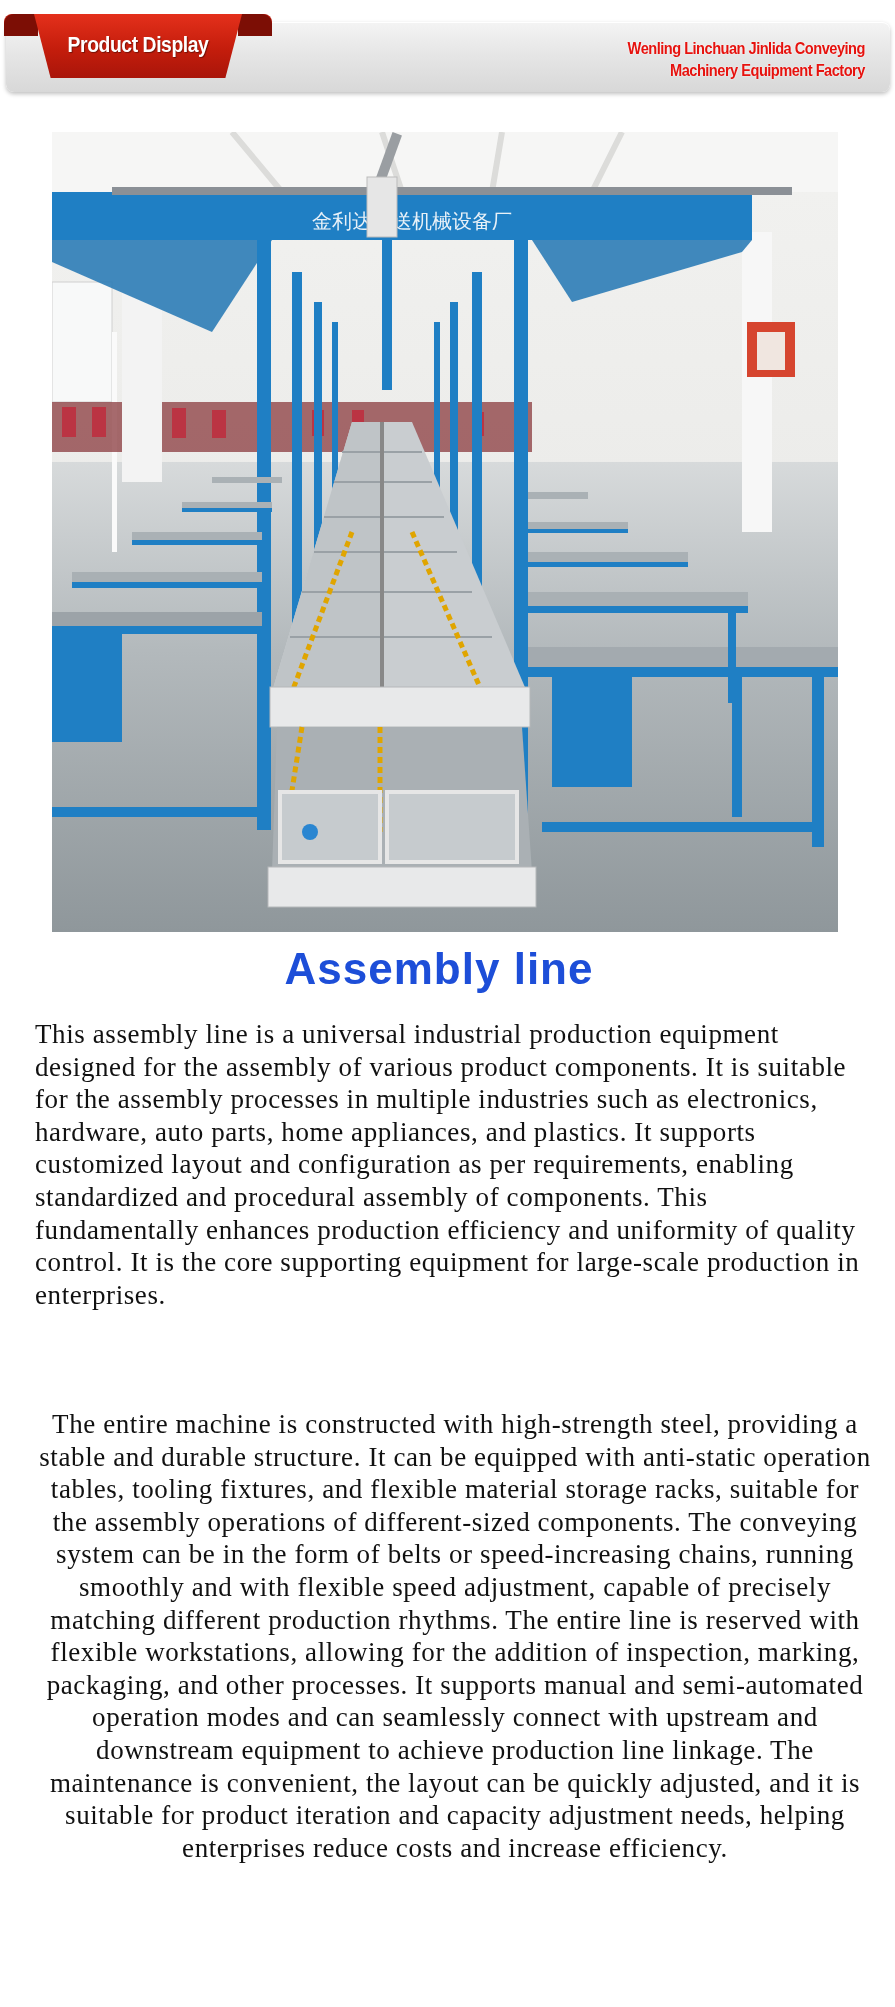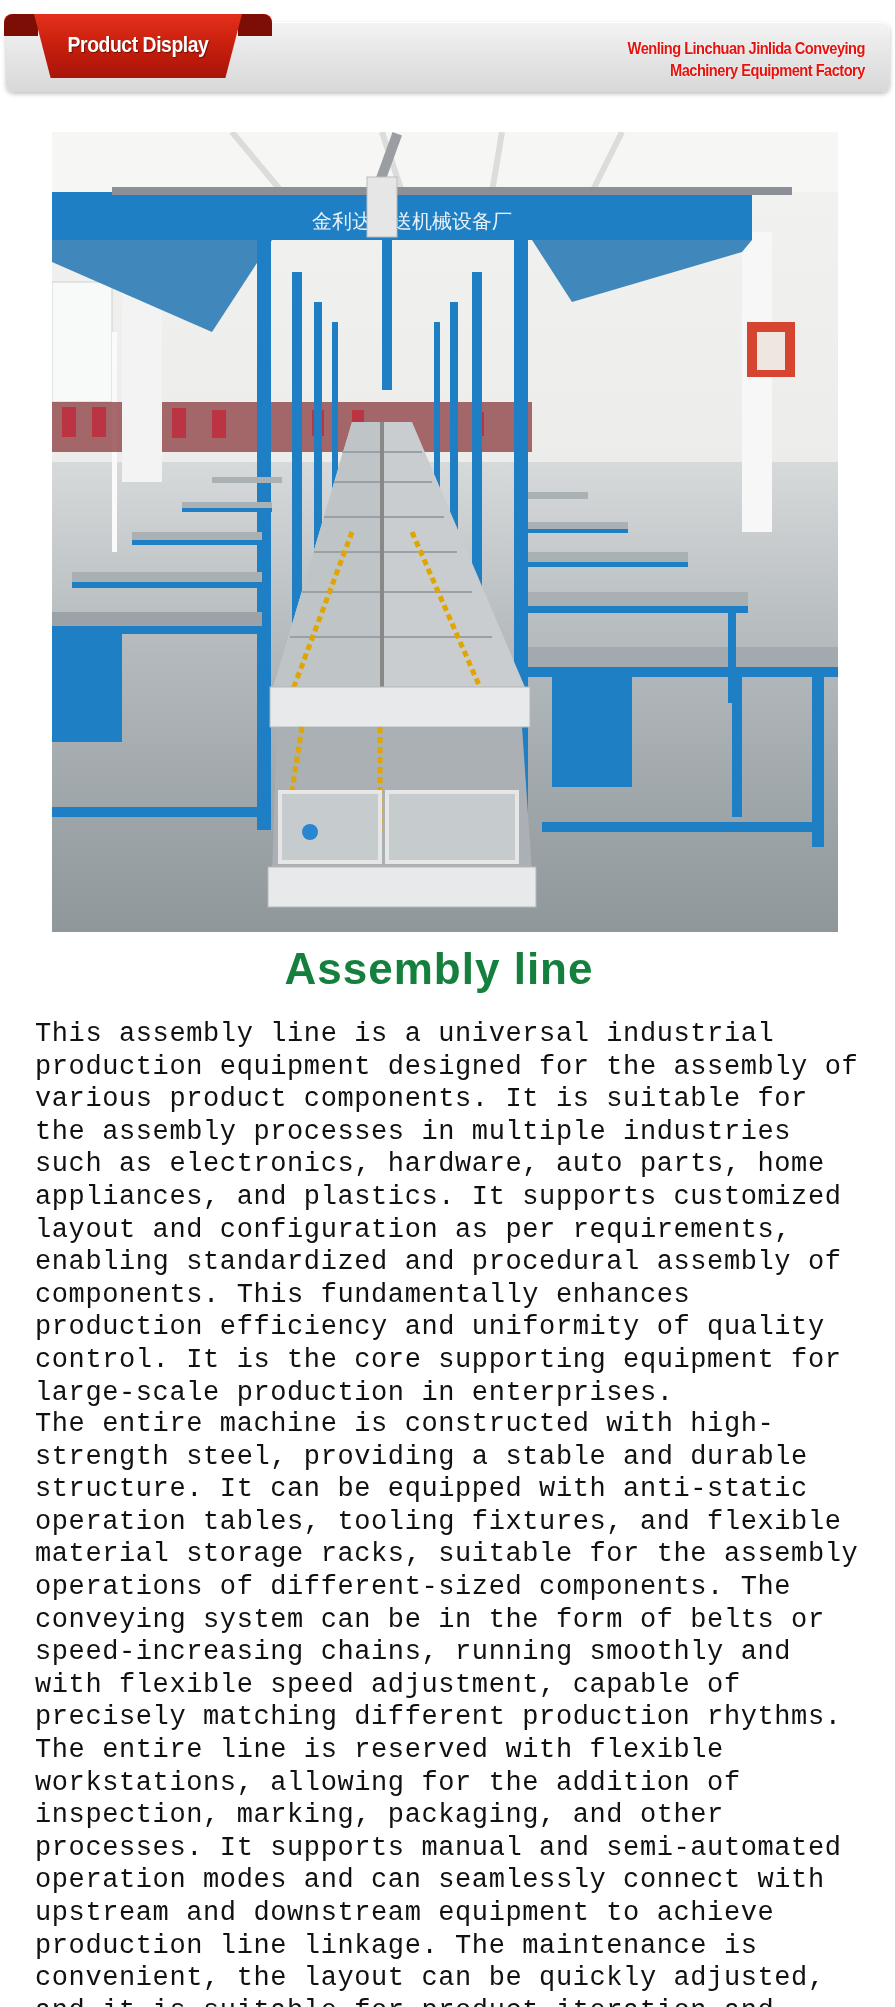--- a/index.html
+++ b/index.html
@@ -16,25 +16,25 @@
   .ribbon-fold-r{position:absolute;right:0;top:0;width:34px;height:22px;background:#7c0e05;border-radius:0 10px 0 0;}
   .ribbon-text{position:absolute;left:30px;top:18px;width:208px;text-align:center;color:#fff;
     font-weight:bold;font-size:22px;letter-spacing:-0.5px;font-family:"Liberation Sans",sans-serif;
     text-shadow:1px 1px 1px rgba(0,0,0,0.4);transform:scaleX(0.88);}
   .company{position:absolute;right:30px;top:38px;text-align:right;color:#e6120e;font-weight:bold;
     font-size:17px;line-height:22px;letter-spacing:-0.6px;transform-origin:right top;transform:scaleX(0.86);
     text-shadow:0 0 2px #fff;}
   .photo{position:absolute;left:52px;top:132px;width:786px;height:800px;overflow:hidden;background:#e9e9e7;}
   .photo svg{display:block;}
   .title{position:absolute;left:0;top:944px;width:878px;text-align:center;font-weight:bold;font-size:44px;
-    color:#15803d;letter-spacing:1px;font-family:"Liberation Sans",sans-serif;}
+    color:#1d4ed8;letter-spacing:1px;font-family:"Liberation Sans",sans-serif;}
   .body-text{position:absolute;left:35px;width:840px;font-size:27px;line-height:32.6px;color:#111;
-    font-family:Liberation Mono, monospace;letter-spacing:0.6px;}
+    font-family:Liberation Serif, serif;letter-spacing:0.6px;}
   .p1{top:1018px;}
-  .p2{top:1408px;}
+  .p2{top:1408px;text-align:center;}
 </style>
 </head>
 <body>
 
 <div class="header"></div>
 <div class="ribbon-wrap">
   <div class="ribbon-top"></div>
   <div class="ribbon-fold-l"></div>
   <div class="ribbon-fold-r"></div>
   <div class="ribbon"></div>

